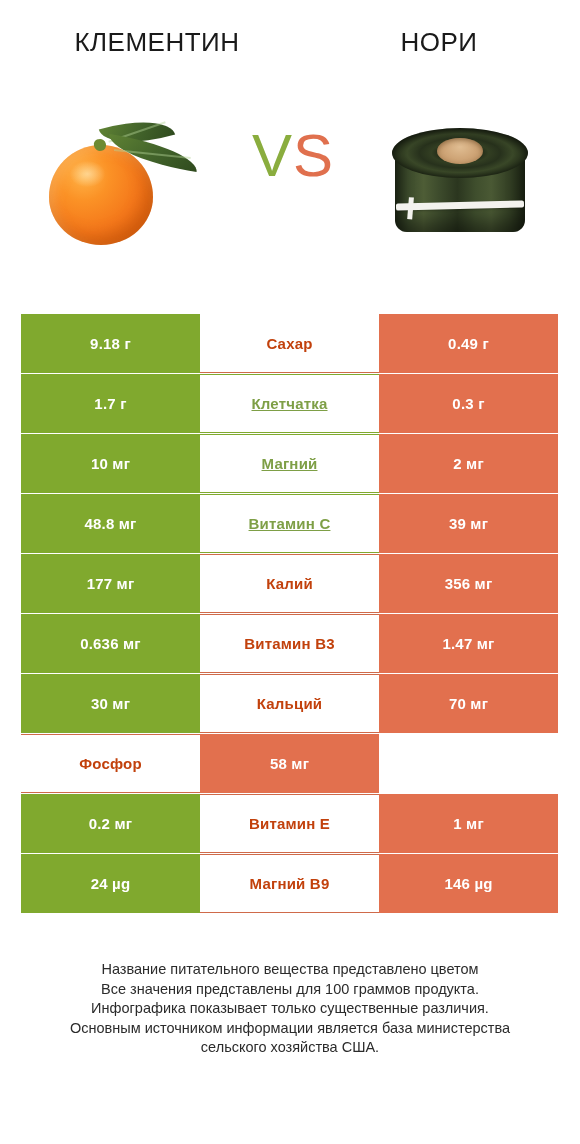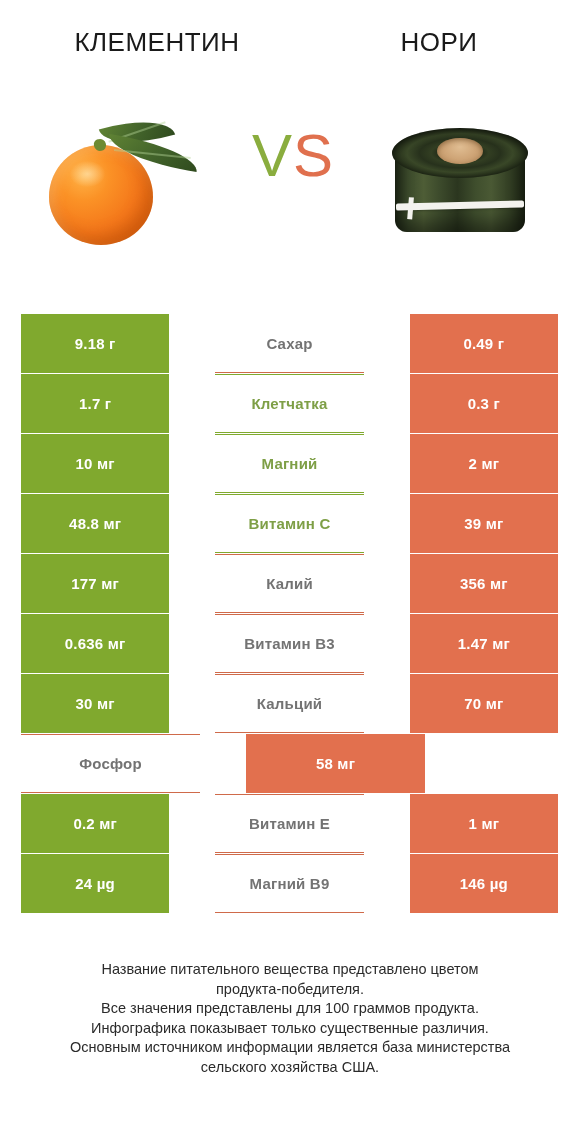--- a/index.html
+++ b/index.html
@@ -230,21 +230,20 @@
     left: 21px;
     top: 314px;
     width: 537px;
   }
 
   .row {
     display: flex;
     width: 537px;
     height: 59px;
     margin-bottom: 1px;
-    gap: 46px;
   }
 
   .cell {
     display: flex;
     align-items: center;
     justify-content: center;
     height: 59px;
   }
 
   .cell-left {
@@ -273,22 +272,22 @@
     letter-spacing: 0.2px;
     white-space: nowrap;
   }
 
   .label {
     font-size: 15px;
     font-weight: 700;
     letter-spacing: 0.2px;
     white-space: nowrap;
   }
-  .label.win-green  { color: #7e9f46; }
-  .label.win-orange { color: #737373; }
+  .label.win-green  { color: #7e9f46; text-decoration: underline; }
+  .label.win-orange { color: #c2410c; }
 
   
   .footer {
     position: absolute;
     left: 28px;
     top: 960px;
     width: 524px;
     text-align: center;
     color: #2b2b2b;
     font-size: 14.5px;
@@ -443,20 +442,19 @@
           <span class="label win-orange">Магний B9</span>
         </div>
         <div class="cell cell-right">
           <span class="val">146 µg</span>
         </div>
       </div>
     </div>
 
   <div class="footer">
     <p>Название питательного вещества представлено цветом</p>
-    <p>продукта-победителя.</p>
     <p>Все значения представлены для 100 граммов продукта.</p>
     <p>Инфографика показывает только существенные различия.</p>
     <p>Основным источником информации является база министерства</p>
     <p>сельского хозяйства США.</p>
   </div>
 
 </div>
 
 </body></html>

